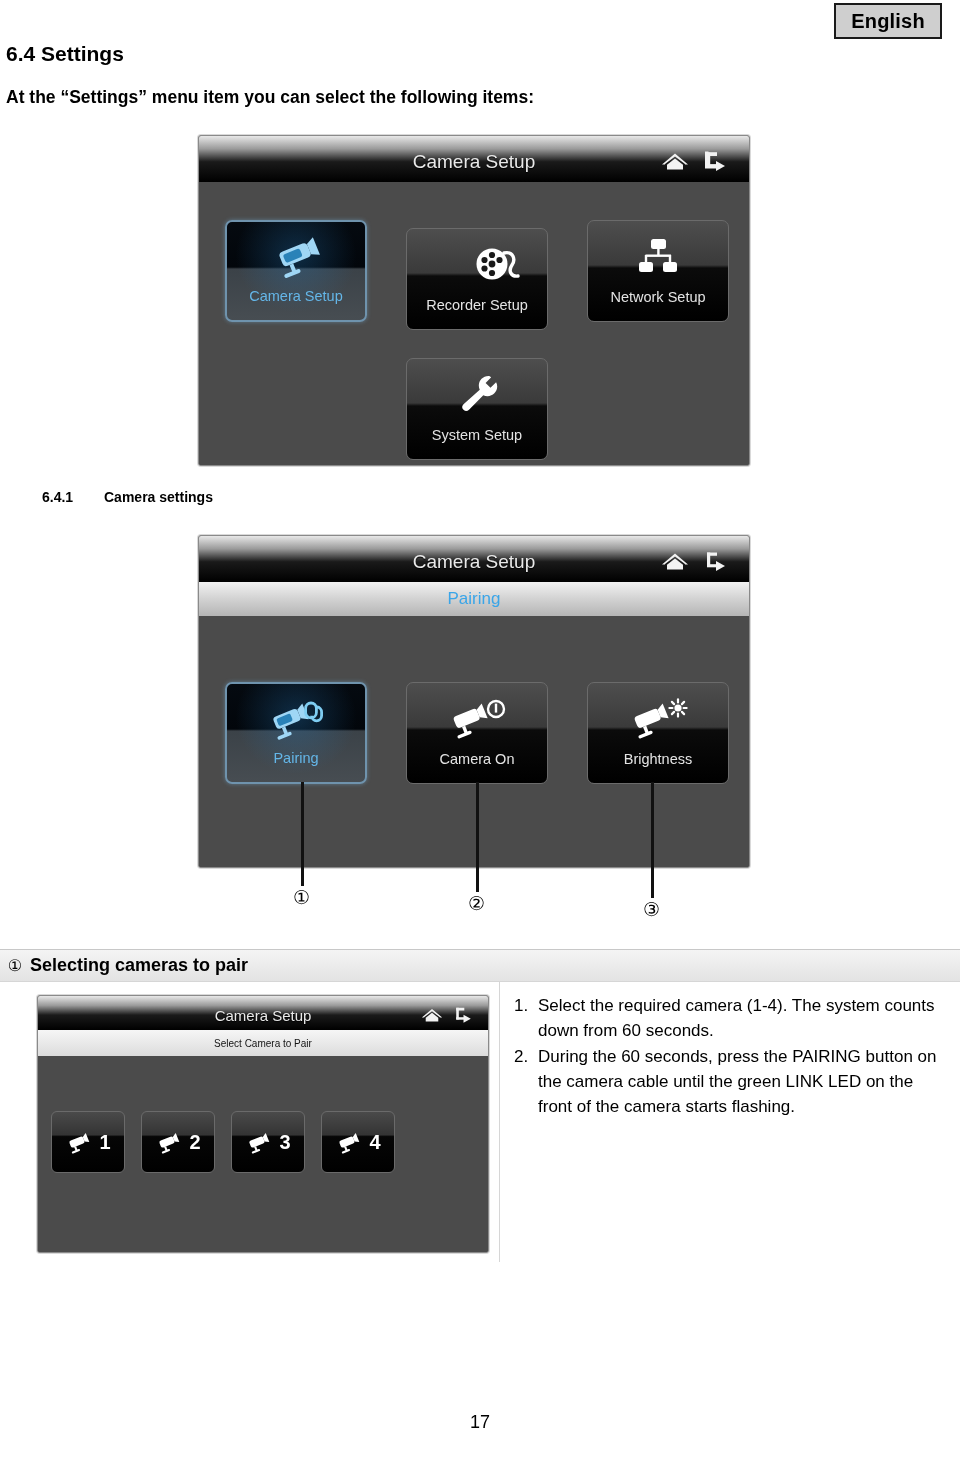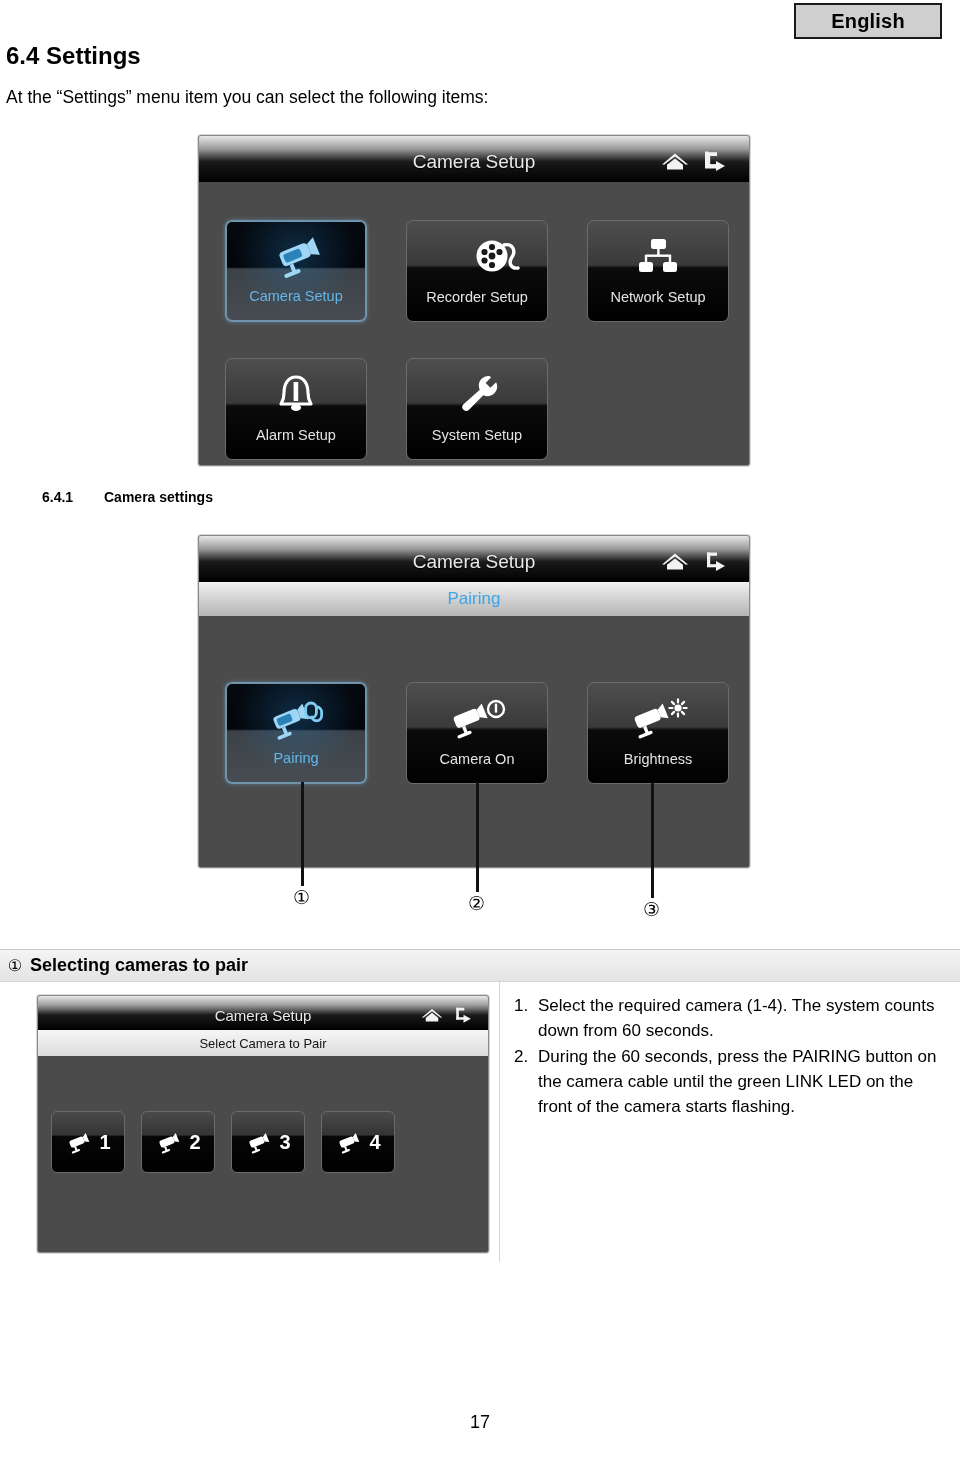--- a/index.html
+++ b/index.html
@@ -9,35 +9,36 @@
     background:#ffffff;
     font-family:"Liberation Sans", sans-serif;
     color:#000;
     position:relative;
     overflow:hidden;
   }
 
   
   .lang-badge{
     position:absolute; right:18px; top:3px;
-    width:148px; height:36px;
+    width:108px; height:36px;
     background:#cfcfcf;
     border:2px solid #1a1a1a;
     display:flex; align-items:center; justify-content:center;
     font-weight:bold; font-size:20px; letter-spacing:.2px;
   }
 
   
   .h2{
     position:absolute; left:6px; top:42px;
-    font-size:24px; font-weight:bold;text-align:center;
+    font-size:21px; font-weight:bold;text-align:center;
   }
   .intro{
     position:absolute; left:6px; top:87px;
     font-size:17.5px;
+    font-weight:bold;
   }
   .h3{
     position:absolute; left:6px; top:489px;
     font-size:14px; font-weight:bold;margin-left:36px;
   }
   .h3 .num{ display:inline-block; width:62px; }
 
   .page-no{
     position:absolute; left:0; right:0; top:1412px;
     text-align:center; font-size:18px;
@@ -206,21 +207,21 @@
             <rect x="17.5" y="14" width="18" height="9" rx="2.5" fill="#2a82b8"></rect>
             <path d="M44 13 L52 9 L52 28 L44 24 Z" fill="#9fd6f5"></path>
             <rect x="20" y="26" width="4" height="9" fill="#9fd6f5"></rect>
             <rect x="11" y="33" width="17" height="4" rx="2" fill="#9fd6f5"></rect>
           </g>
         </svg>
       </span>
       <span class="tile-label">Camera Setup</span>
     </div>
 
-    <div class="tile" style="left:207px; top:38px;padding-left:43px;">
+    <div class="tile" style="left:207px; top:46px;padding-left:43px;">
       <span class="tile-icon">
         <svg class="cam-svg" width="54" height="42" viewBox="0 0 54 42">
           <circle cx="20" cy="21" r="15.5" fill="#fff"></circle>
           <circle cx="20" cy="21" r="3.4" fill="#1a1a1a"></circle>
           <circle cx="20" cy="12" r="3.1" fill="#1a1a1a"></circle>
           <circle cx="20" cy="30" r="3.1" fill="#1a1a1a"></circle>
           <circle cx="12.5" cy="17" r="3.1" fill="#1a1a1a"></circle>
           <circle cx="27.5" cy="17" r="3.1" fill="#1a1a1a"></circle>
           <circle cx="12.5" cy="25.5" r="3.1" fill="#1a1a1a"></circle>
           <path d="M32 10 C41 8 44 16 40 22 C36 28 39 34 46 33" stroke="#fff" stroke-width="3.4" fill="none" stroke-linecap="round"></path>
@@ -237,30 +238,20 @@
           <rect x="29" y="27" width="14" height="10" rx="2.5" fill="#fff"></rect>
           <rect x="23.2" y="14" width="2.4" height="7" fill="#fff"></rect>
           <rect x="11.5" y="19.5" width="25.5" height="2.4" fill="#fff"></rect>
           <rect x="10.8" y="20" width="2.4" height="7.5" fill="#fff"></rect>
           <rect x="34.8" y="20" width="2.4" height="7.5" fill="#fff"></rect>
         </svg>
       </span>
       <span class="tile-label">Network Setup</span>
     </div>
 
-    <div class="tile" style="left:26px; top:176px;">
-      <span class="tile-icon">
-        <svg class="cam-svg" width="42" height="42" viewBox="0 0 42 42">
-          <path d="M21 4 C13 4 9 11 9 20 C9 26 7 29 6 31 L36 31 C35 29 33 26 33 20 C33 11 29 4 21 4 Z" fill="none" stroke="#fff" stroke-width="3.2" stroke-linejoin="round"></path>
-          <rect x="18.6" y="9" width="4.6" height="19" fill="#fff"></rect>
-          <ellipse cx="21" cy="34.5" rx="5" ry="3.6" fill="#fff"></ellipse>
-        </svg>
-      </span>
-      <span class="tile-label">Alarm Setup</span>
-    </div>
 
     <div class="tile" style="left:207px; top:176px;">
       <span class="tile-icon">
         <svg class="cam-svg" width="44" height="42" viewBox="0 0 44 42">
           <path d="M33.5 3 C28 3 23.8 7.3 23.8 12.6 c0 1.5 .35 2.9 .96 4.2 L8.5 31.2 a3.9 3.9 0 0 0 0 5.5 a3.9 3.9 0 0 0 5.5 0 L28.3 22.3 c1.3 .6 2.7 .9 4.2 .9 c5.4 0 9.7-4.3 9.7-9.6 c0-1.6-.4-3.1-1.1-4.4 l-5.6 5.6 l-4.9-4.9 l5.6-5.6 C35 3.4 34.3 3 33.5 3 Z" fill="#fff"></path>
         </svg>
       </span>
       <span class="tile-label">System Setup</span>
     </div>
 
@@ -397,21 +388,21 @@
               <svg class="cam-svg" width="21" height="17" viewBox="0 0 26 21">
                 <path d="M4 2 L14 2 L14 5.2 L4 5.2 Z" fill="#f2f2f2"></path>
                 <path d="M4 2 L4 16.5 L7.2 16.5 L7.2 2 Z" fill="#f2f2f2"></path>
                 <rect x="4" y="13.6" width="11" height="3.1" fill="#f2f2f2"></rect>
                 <path d="M13 10.5 L22 15.5 L13 20.5 Z" fill="#f2f2f2"></path>
               </svg>
             </span>
           </span>
         </div>
 
-        <div class="subbar dark-text" style="height:26px; font-size:13px; background:linear-gradient(to bottom,#f6f6f6,#dcdcdc);text-align:right;">
+        <div class="subbar dark-text" style="height:26px; font-size:10px; background:linear-gradient(to bottom,#f6f6f6,#dcdcdc);text-align:right;">
           <span>Select Camera to Pair</span>
         </div>
 
         <div class="body-area">
           <div class="mini-tile" style="left:13px; top:55px;">
             <svg class="cam-svg" width="32" height="26" viewBox="0 0 46 36">
               <g transform="rotate(-22 22 18)">
                 <rect x="7" y="11" width="21" height="10.5" rx="3" fill="#fff"></rect>
                 <path d="M28 12.5 L34 9 L34 23 L28 19.5 Z" fill="#fff"></path>
                 <rect x="11" y="21.5" width="3" height="6.5" fill="#fff"></rect>

